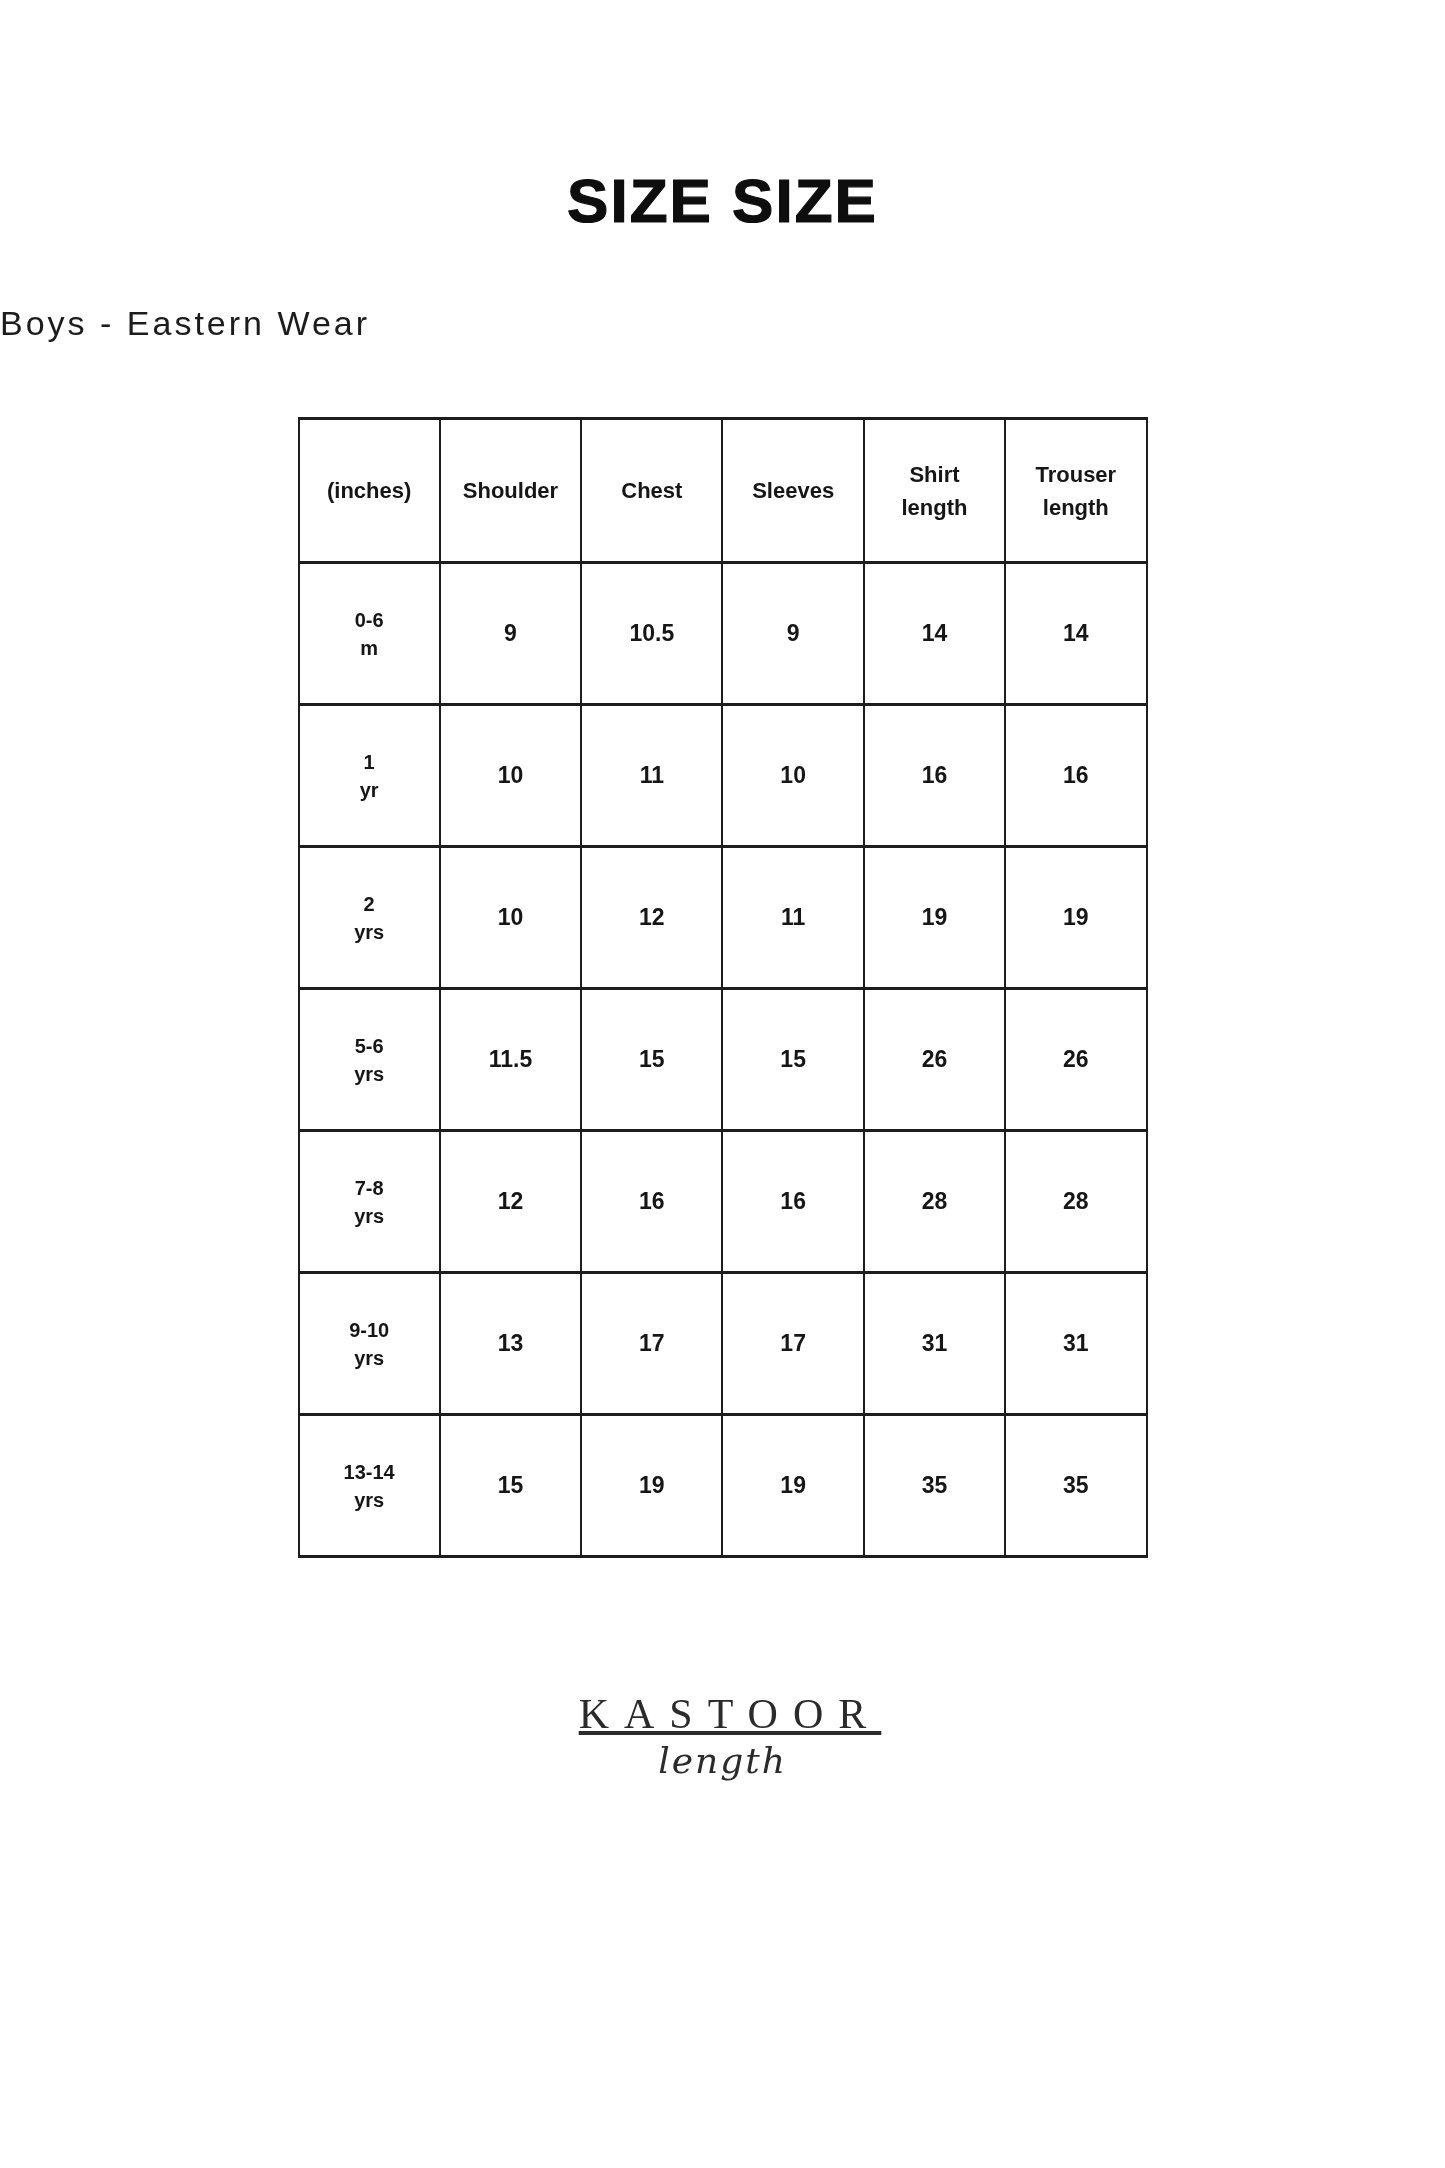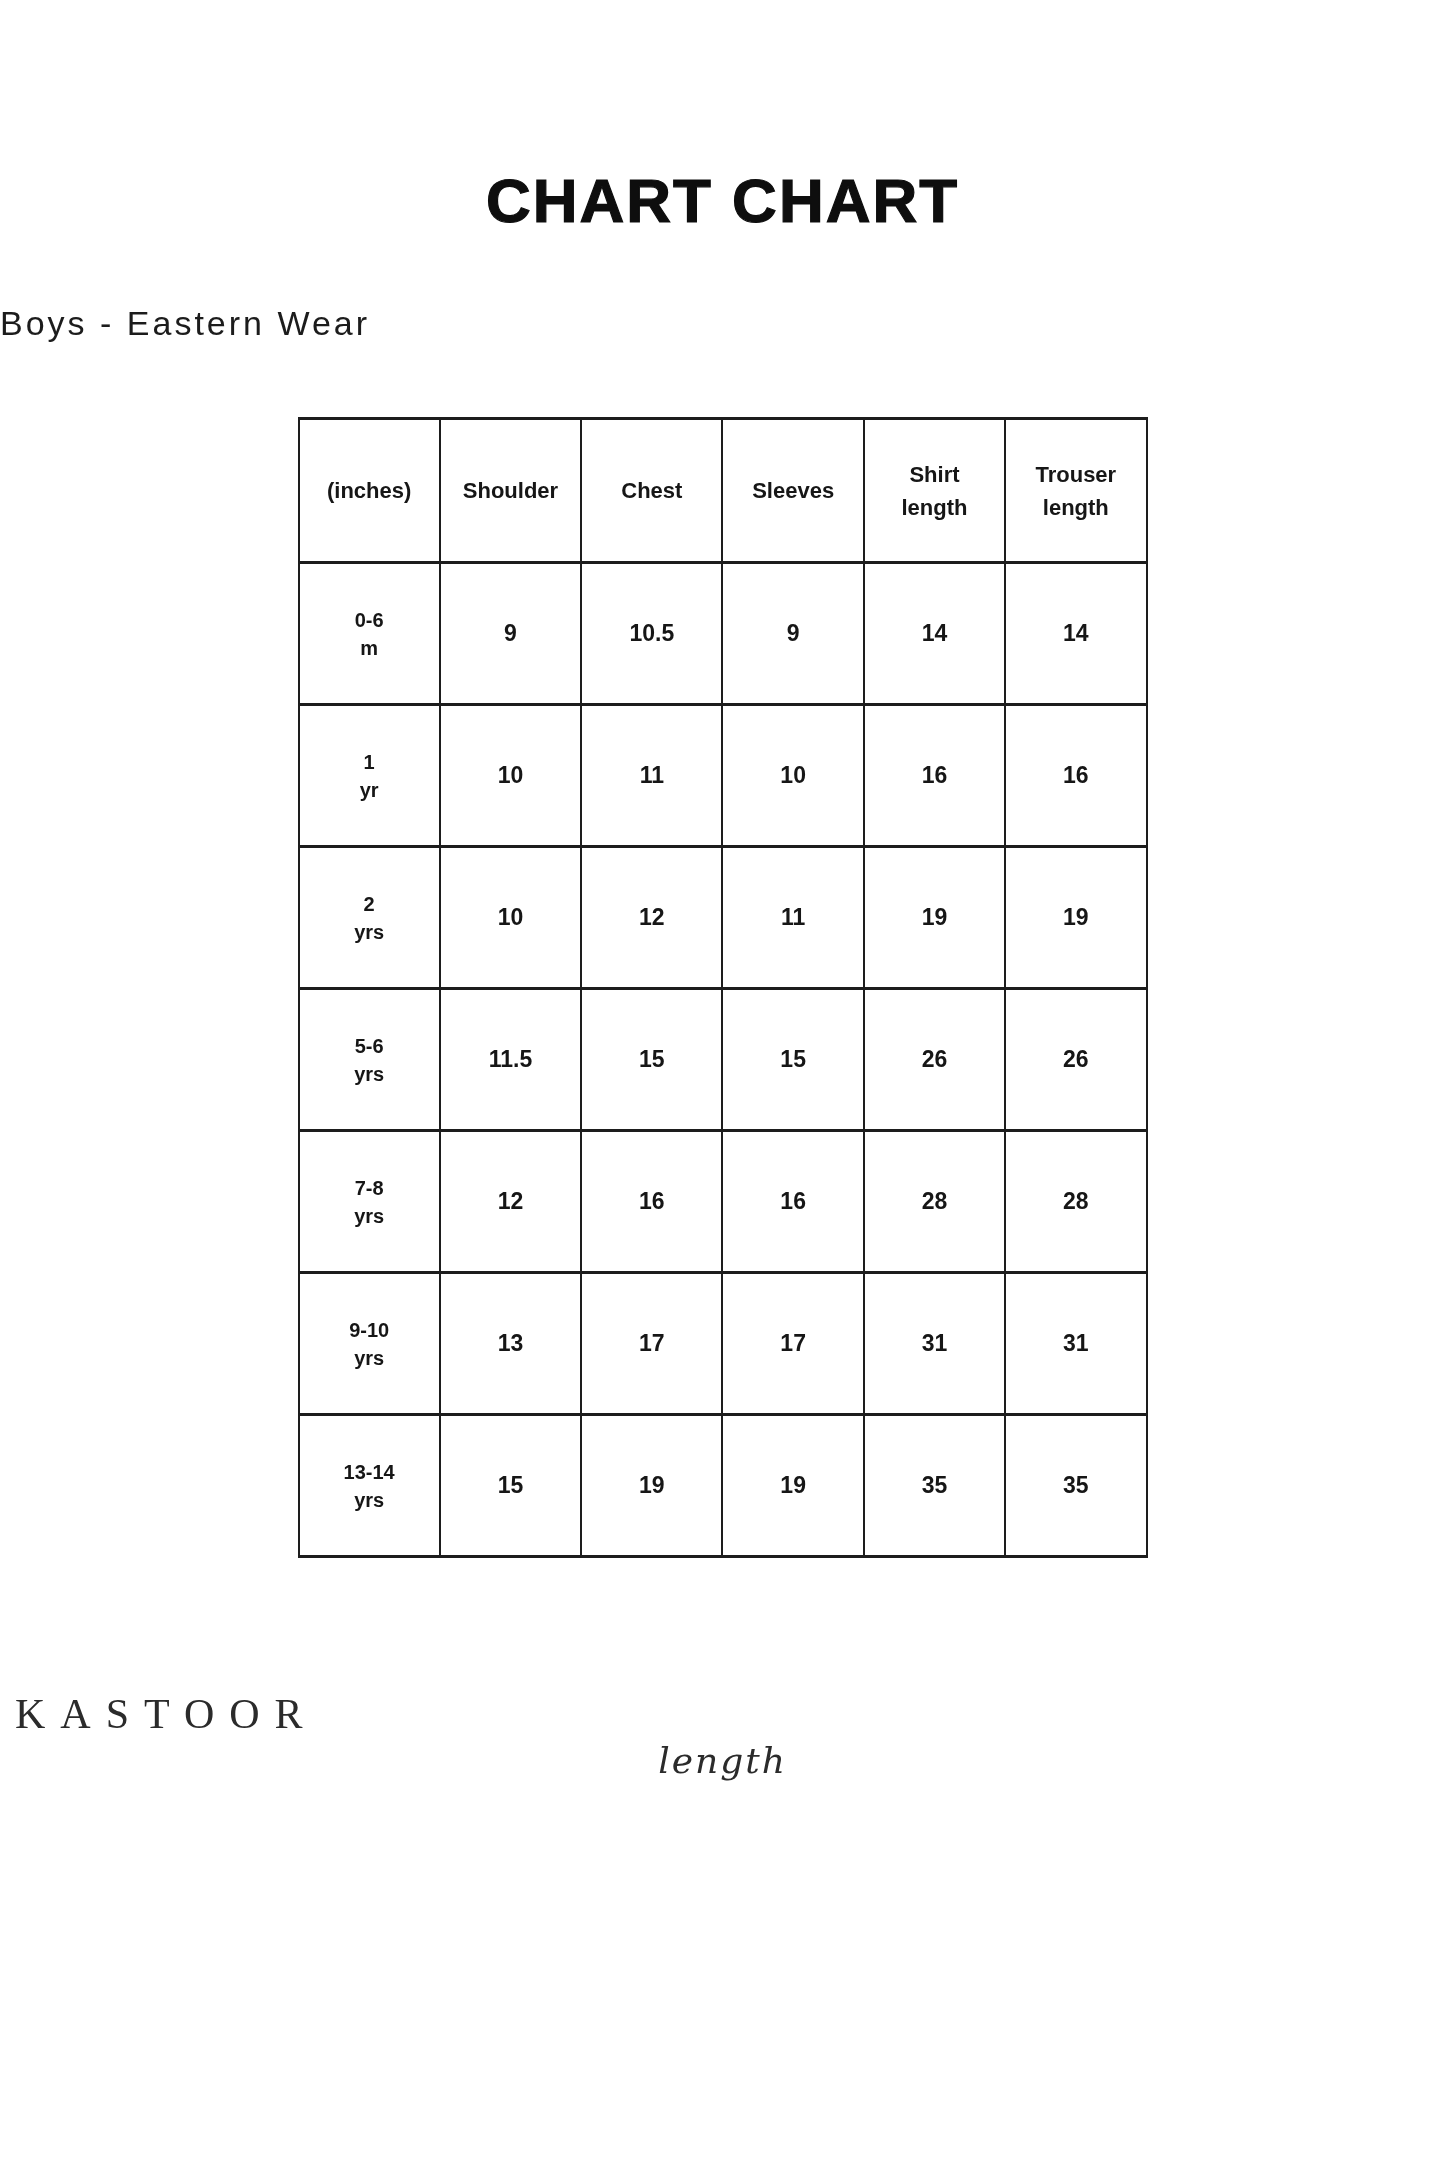--- a/index.html
+++ b/index.html
@@ -63,44 +63,46 @@
     font-size: 23px;
     font-weight: bold;
   }
   td.size-cell .size-line {
     font-size: 20px;
     line-height: 1.4;
     font-weight: bold;
   }
   .brand {
     margin: 135px 0 0 0;
+    text-align: center;
     font-family: "Liberation Serif", "DejaVu Serif", serif;
     font-weight: 400;
     font-size: 42px;
     line-height: 1;
     letter-spacing: 15px;
     padding-left: 15px;
     color: #2b2b2b;
+    text-decoration: underline;
   }
   .brand-sub {
     margin: 4px 0 0 0;
     text-align: center;
     font-family: "DejaVu Serif", "Liberation Serif", serif;
     font-style: italic;
     font-size: 36px;
     line-height: 1.2;
     letter-spacing: 2px;
     color: #2b2b2b;
   }
 </style>
 </head>
 <body>
 
 <div class="page">
-  <h1 class="title">CHART CHART</h1>
+  <h1 class="title">SIZE SIZE</h1>
   <p class="subtitle">Boys - Eastern Wear</p>
 
   <table class="size-table">
     <thead>
       <tr>
           <th>(inches)</th>
           <th>Shoulder</th>
           <th>Chest</th>
           <th>Sleeves</th>
           <th>Shirt

